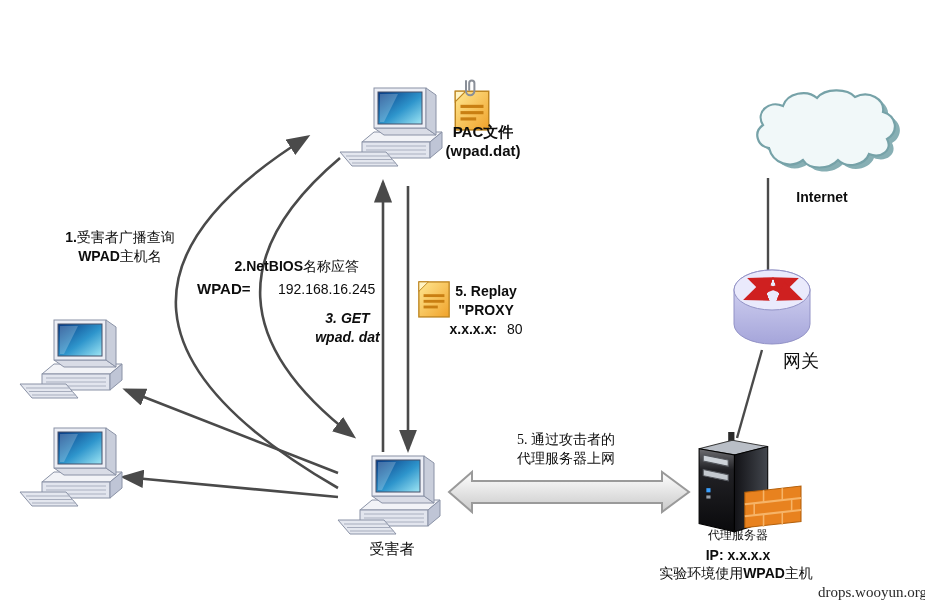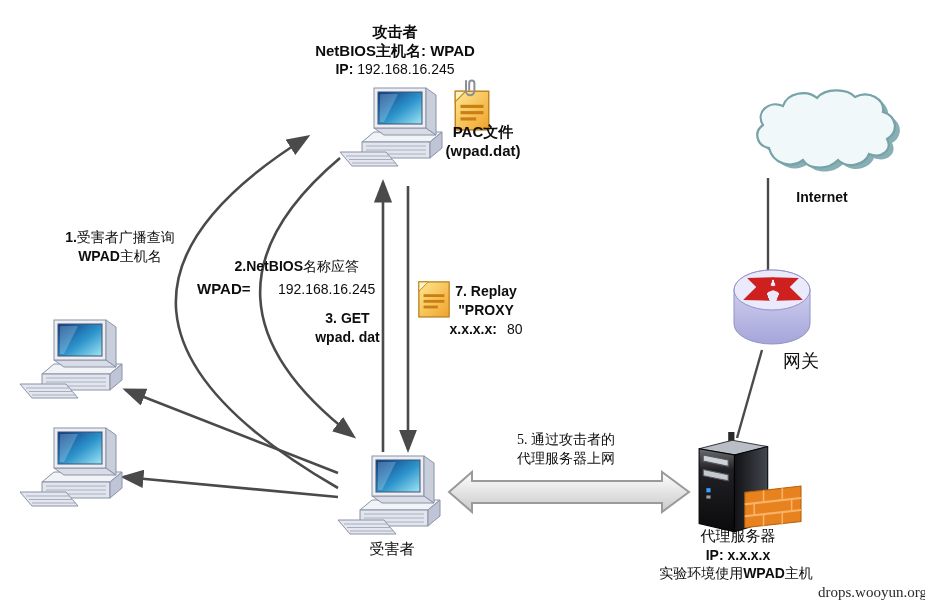--- a/index.html
+++ b/index.html
@@ -12,28 +12,28 @@
   .big{font-size:15px;}
   .serif{font-family:"Liberation Serif","DejaVu Serif",serif;}
   .defs{position:absolute;width:0;height:0;overflow:hidden;}
   
   .attacker-lbl{left:267px;top:22px;width:256px;}
   .pacfile-lbl{left:428px;top:122px;width:110px;font-weight:bold;}
   .step1-lbl{left:45px;top:228px;width:150px;}
   .step2-l1{left:197px;top:257px;width:162px;text-align:right;}
   .step2-wpad{left:197px;top:279px;width:70px;text-align:left;}
   .step2-ip{left:278px;top:280px;width:95px;text-align:left;}
-  .step3-lbl{left:300px;top:309px;width:95px;font-weight:bold;}
+  .step3-lbl{left:300px;top:309px;width:95px;font-weight:bold;font-style:italic;}
   .step4-lbl{left:436px;top:282px;width:100px;}
   .step5-lbl{left:495px;top:430px;width:142px;font-family:Liberation Serif, serif;}
   .victim-title{left:347px;top:539px;width:90px;}
   .victim-ip{left:313px;top:557px;width:160px;}
   .internet-lbl{left:772px;top:188px;width:100px;font-weight:bold;}
   .gateway-lbl{left:775px;top:352px;width:52px;font-size:18px;}
-  .proxy-title{left:688px;top:526px;width:100px;font-size:15px;}
+  .proxy-title{left:688px;top:526px;width:100px;font-size:12px;}
   .proxy-ip{left:688px;top:546px;width:100px;}
   .proxy-note{left:645px;top:564px;width:182px;}
   .watermark{left:818px;top:583px;width:104px;font-size:15px;color:#2a2a2a;}
 </style>
 </head>
 <body>
 
 <svg class="defs" aria-hidden="true">
   <defs>
     <linearGradient id="g-screen" x1="0" y1="0" x2="1" y2="1">
@@ -172,25 +172,20 @@
   <svg class="abs" style="left:452px;top:86px;width:40px;height:46px">
       <use href="#sym-doc"></use>
     </svg>
   <svg class="abs" style="left:461px;top:79px;width:18px;height:22px">
       <use href="#sym-clip"></use>
     </svg>
   <svg class="abs" style="left:416px;top:277px;width:36px;height:42px">
       <use href="#sym-doc"></use>
     </svg>
 
-  <div class="lbl attacker-lbl">
-    <div class="b big">攻击者</div>
-    <div class="big"><span class="b">NetBIOS</span><span class="b">主机名: </span><span class="b">WPAD</span></div>
-    <div><span class="b">IP:</span>&nbsp;<span>192.168.16.245</span></div>
-  </div>
 
   <div class="lbl pacfile-lbl big">
     <div>PAC文件</div>
     <div>(wpad.dat)</div>
   </div>
 
   <div class="lbl step1-lbl">
     <div><span class="b">1.</span><span>受害者广播查询</span></div>
     <div><span class="b">WPAD</span><span>主机名</span></div>
   </div>
@@ -200,21 +195,21 @@
   </div>
   <div class="lbl step2-wpad b big">WPAD=</div>
   <div class="lbl step2-ip">192.168.16.245</div>
 
   <div class="lbl step3-lbl">
     <div>3. GET</div>
     <div>wpad. dat</div>
   </div>
 
   <div class="lbl step4-lbl">
-    <div class="b">7. Replay</div>
+    <div class="b">5. Replay</div>
     <div class="b">"PROXY</div>
     <div><span class="b">x.x.x.x:</span><span style="margin-left:10px">80</span></div>
   </div>
 
   <div class="lbl step5-lbl">
     <div>5. 通过攻击者的</div>
     <div>代理服务器上网</div>
   </div>
 
   <div class="lbl victim-title big">受害者</div>

